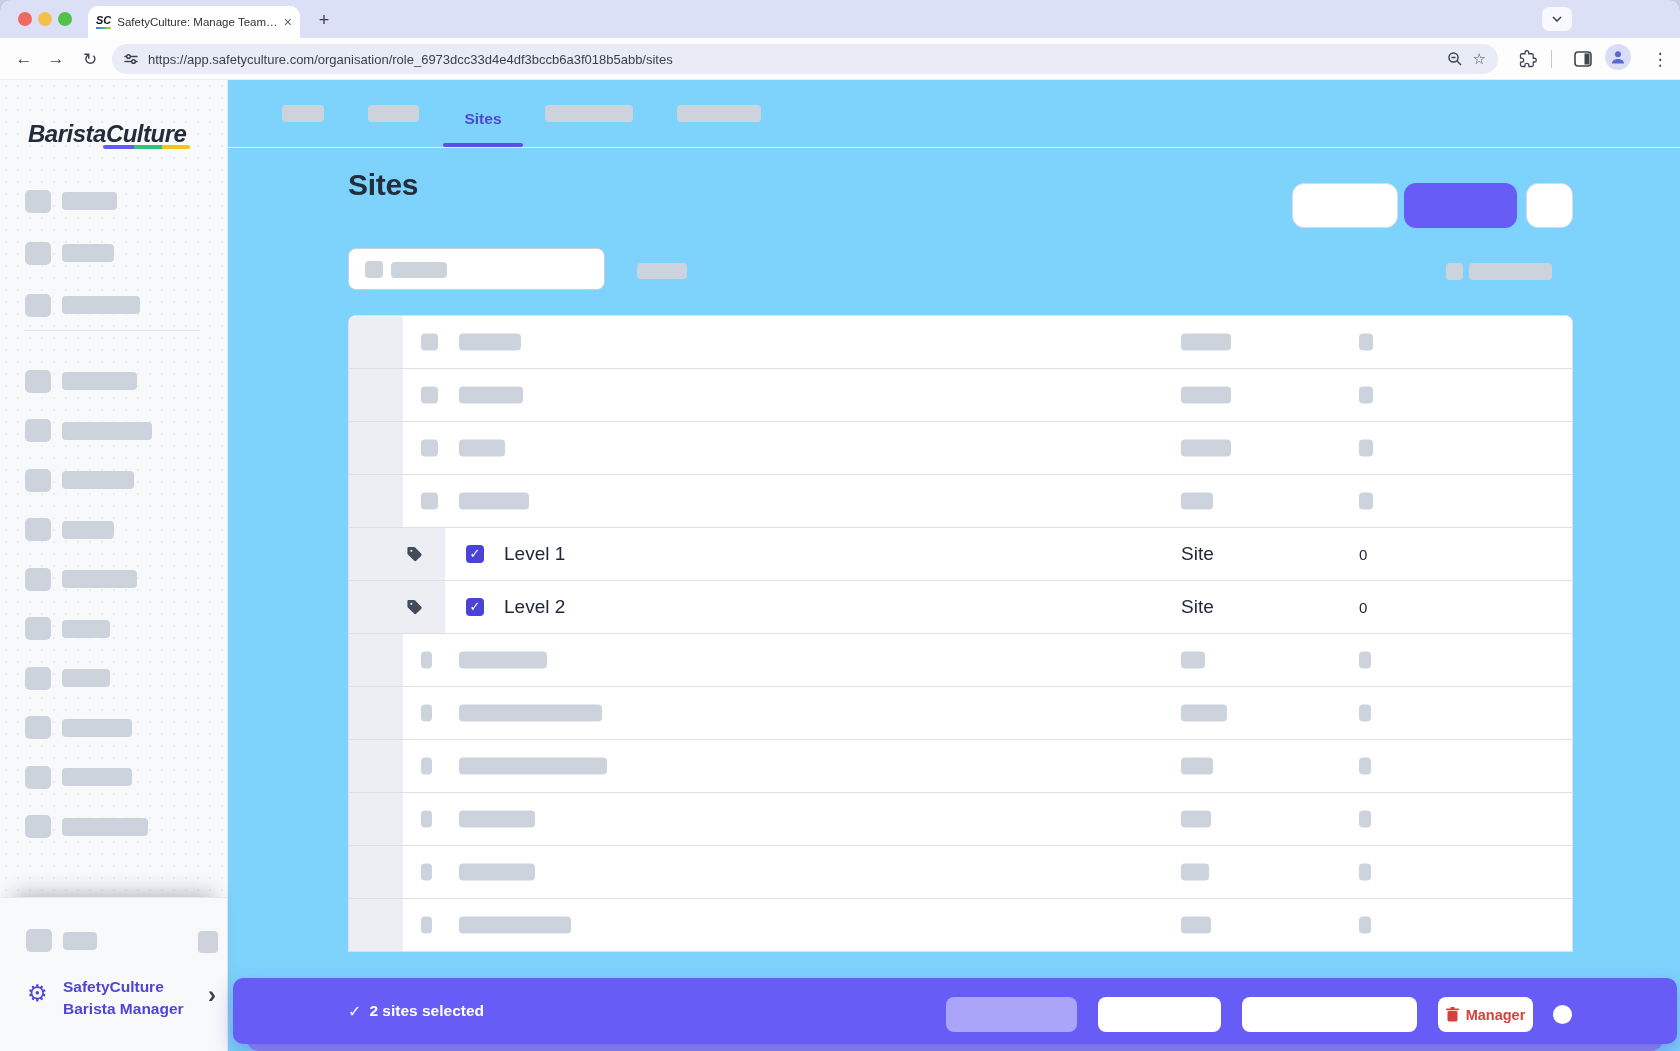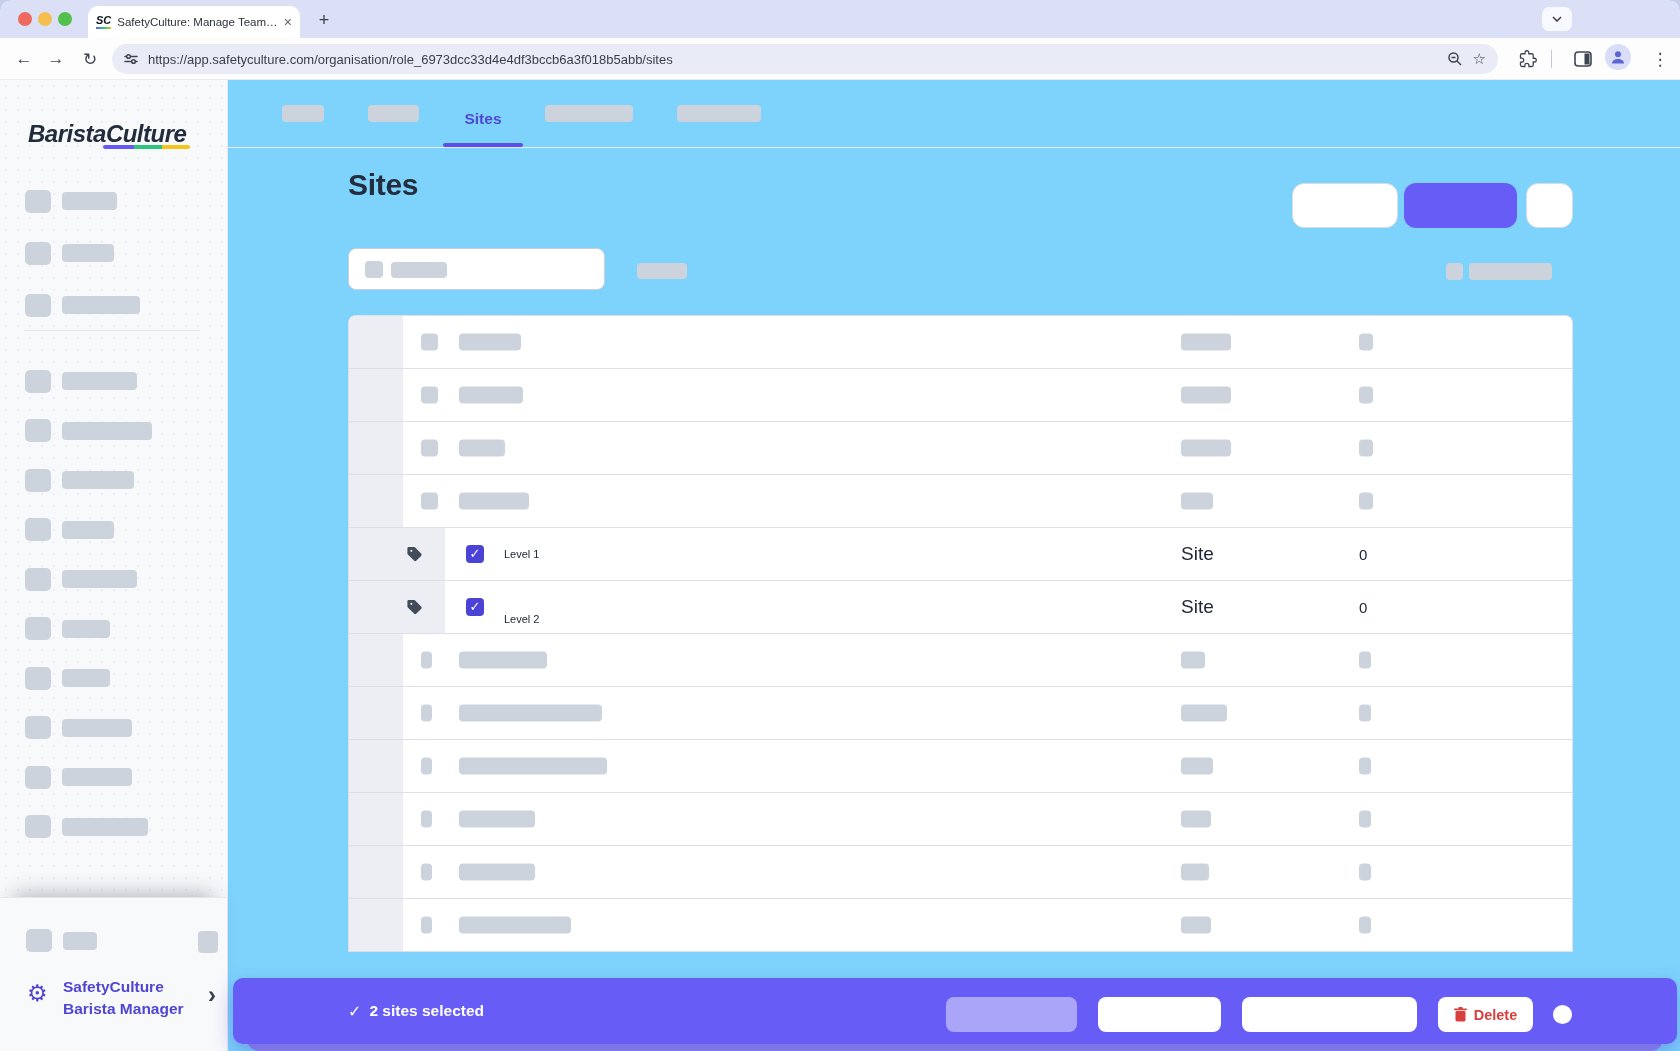--- a/index.html
+++ b/index.html
@@ -65,21 +65,21 @@
 
   
   .table { position:absolute; left:348px; top:315px; width:1225px; border:1px solid #dde1e9; border-bottom:none; border-radius:8px 8px 0 0; overflow:hidden; background:#fff; }
   .thead { position:relative; height:50px; background:#e9ecf3; border-bottom:1px solid #ccd1dd; }
   .th { position:absolute; top:0; height:50px; line-height:50px; font-size:14.5px; color:#1f2736; }
   .th.name { left:113px; } .th.label { left:832px; } .th.members { left:1008px; }
   .trow { position:relative; height:53px; background:#fff; border-bottom:1px solid #dde0e8; }
   .gutter { position:absolute; left:0; top:0; bottom:0; background:#eceef3; }
   .tag-icon { position:absolute; top:50%; transform:translateY(-50%); }
   .cb { position:absolute; top:50%; transform:translateY(-50%); width:18px; height:18px; border-radius:4px; background:#4b43d6; color:#fff; font-size:13px; font-weight:700; text-align:center; line-height:18px; }
-  .cell-name { position:absolute; top:50%; transform:translateY(-50%); font-size:11px; color:#202838; }
+  .cell-name { position:absolute; top:50%; transform:translateY(-50%); font-size:19px; color:#202838; }
   .cell-label { position:absolute; left:832px; top:50%; transform:translateY(-50%); font-size:19px; color:#202838; }
   .cell-members { position:absolute; left:1010px; top:50%; transform:translateY(-50%); font-size:15px; color:#202838; }
   .rk { position:absolute; top:50%; transform:translateY(-50%); background:#cdd3dc; border-radius:4px; height:17px; }
 
   
   .selbar-behind { position:absolute; left:247px; top:990px; width:1416px; height:61px; background:#8f88f1; border-radius:12px; }
   .selbar { position:absolute; left:233px; top:978px; width:1444px; height:66px; background:#675df6; border-radius:10px; box-shadow:0 8px 20px rgba(70,60,200,.35); }
   .sel-msg { position:absolute; left:115px; top:0; height:66px; display:flex; align-items:center; gap:8px; color:#fff; font-size:15.5px; font-weight:700; }
   .sel-check { font-size:16px; font-weight:400; }
   .pbtn { position:absolute; top:19px; height:35px; border-radius:8px; background:#fff; border:none; }
@@ -300,21 +300,21 @@
           <div class="cell-members">0</div>
         </div>
         <div class="trow">
           <div class="gutter" style="width: 96px;"></div>
           <div class="tag-icon" style="left: 57px;">
             <svg width="17" height="17" viewBox="0 0 24 24" fill="#414b5a">
               <path d="M12.6 2.6A2 2 0 0 0 11.2 2H4a2 2 0 0 0-2 2v7.2a2 2 0 0 0 .6 1.4l8.7 8.7a2.4 2.4 0 0 0 3.4 0l6.6-6.6a2.4 2.4 0 0 0 0-3.4zM7.5 9a1.5 1.5 0 1 1 0-3 1.5 1.5 0 0 1 0 3z"></path>
             </svg>
           </div>
           <div class="cb" style="left: 117px;">✓</div>
-          <div class="cell-name" style="left: 155px; margin-top: 12px;">Level 2</div>
+          <div class="cell-name" style="left: 155px;">Level 2</div>
           <div class="cell-label">Site</div>
           <div class="cell-members">0</div>
         </div>
         <div class="trow">
           <div class="gutter" style="width: 54px;"></div>
           <div class="rk" style="left: 72px; width: 11px;"></div>
           <div class="rk" style="left: 110px; width: 88px;"></div>
           <div class="rk" style="left: 832px; width: 24px;"></div>
           <div class="rk" style="left: 1010px; width: 12px;"></div>
         </div>
@@ -366,18 +366,18 @@
     <button class="pbtn w1"></button>
     <button class="pbtn w2"></button>
     <button class="pbtn del">
       <span class="ico">
         <svg width="13" height="15" viewBox="0 0 13 15" fill="#d8403e">
             <rect x="1.5" y="4" width="10" height="10.5" rx="1.4"></rect>
             <rect x="0" y="1.6" width="13" height="1.7" rx="0.8"></rect>
             <rect x="4.3" y="0" width="4.4" height="2.2" rx="1"></rect>
           </svg>
       </span>
-      <span>Delete</span>
+      <span>Manager</span>
     </button>
     <div class="sel-circle"></div>
   </div>
 
 </div>
 
 </body></html>

